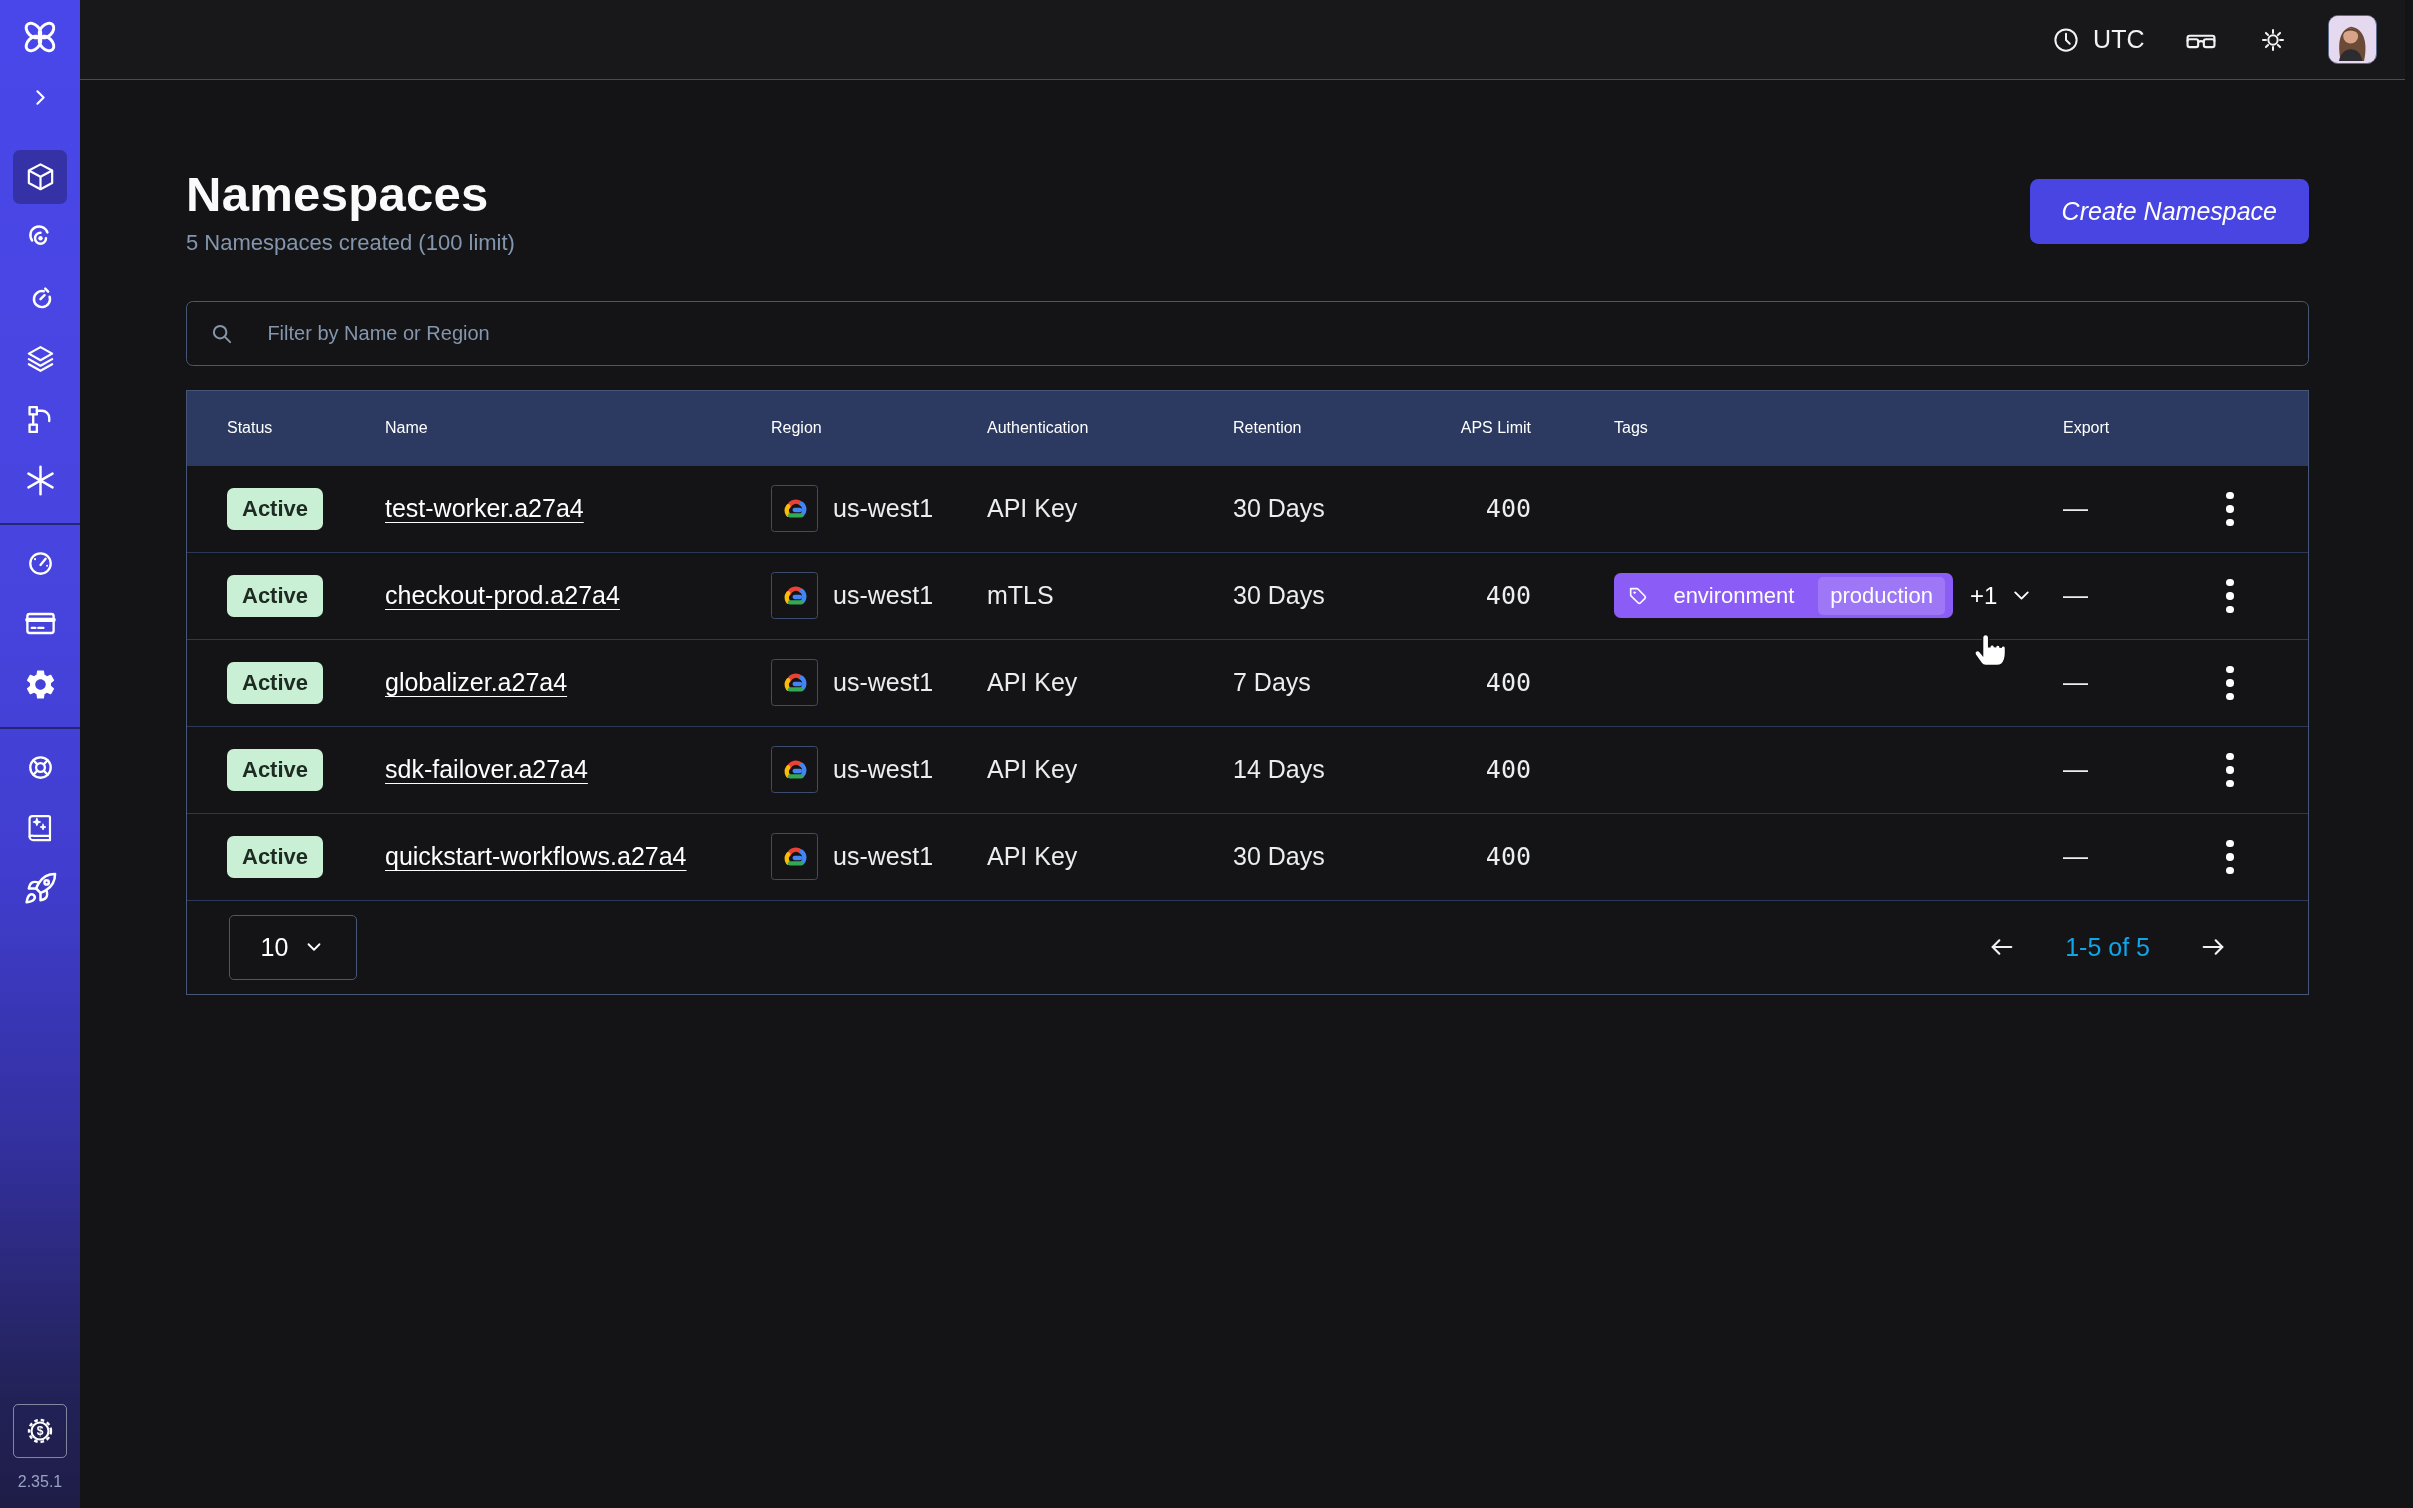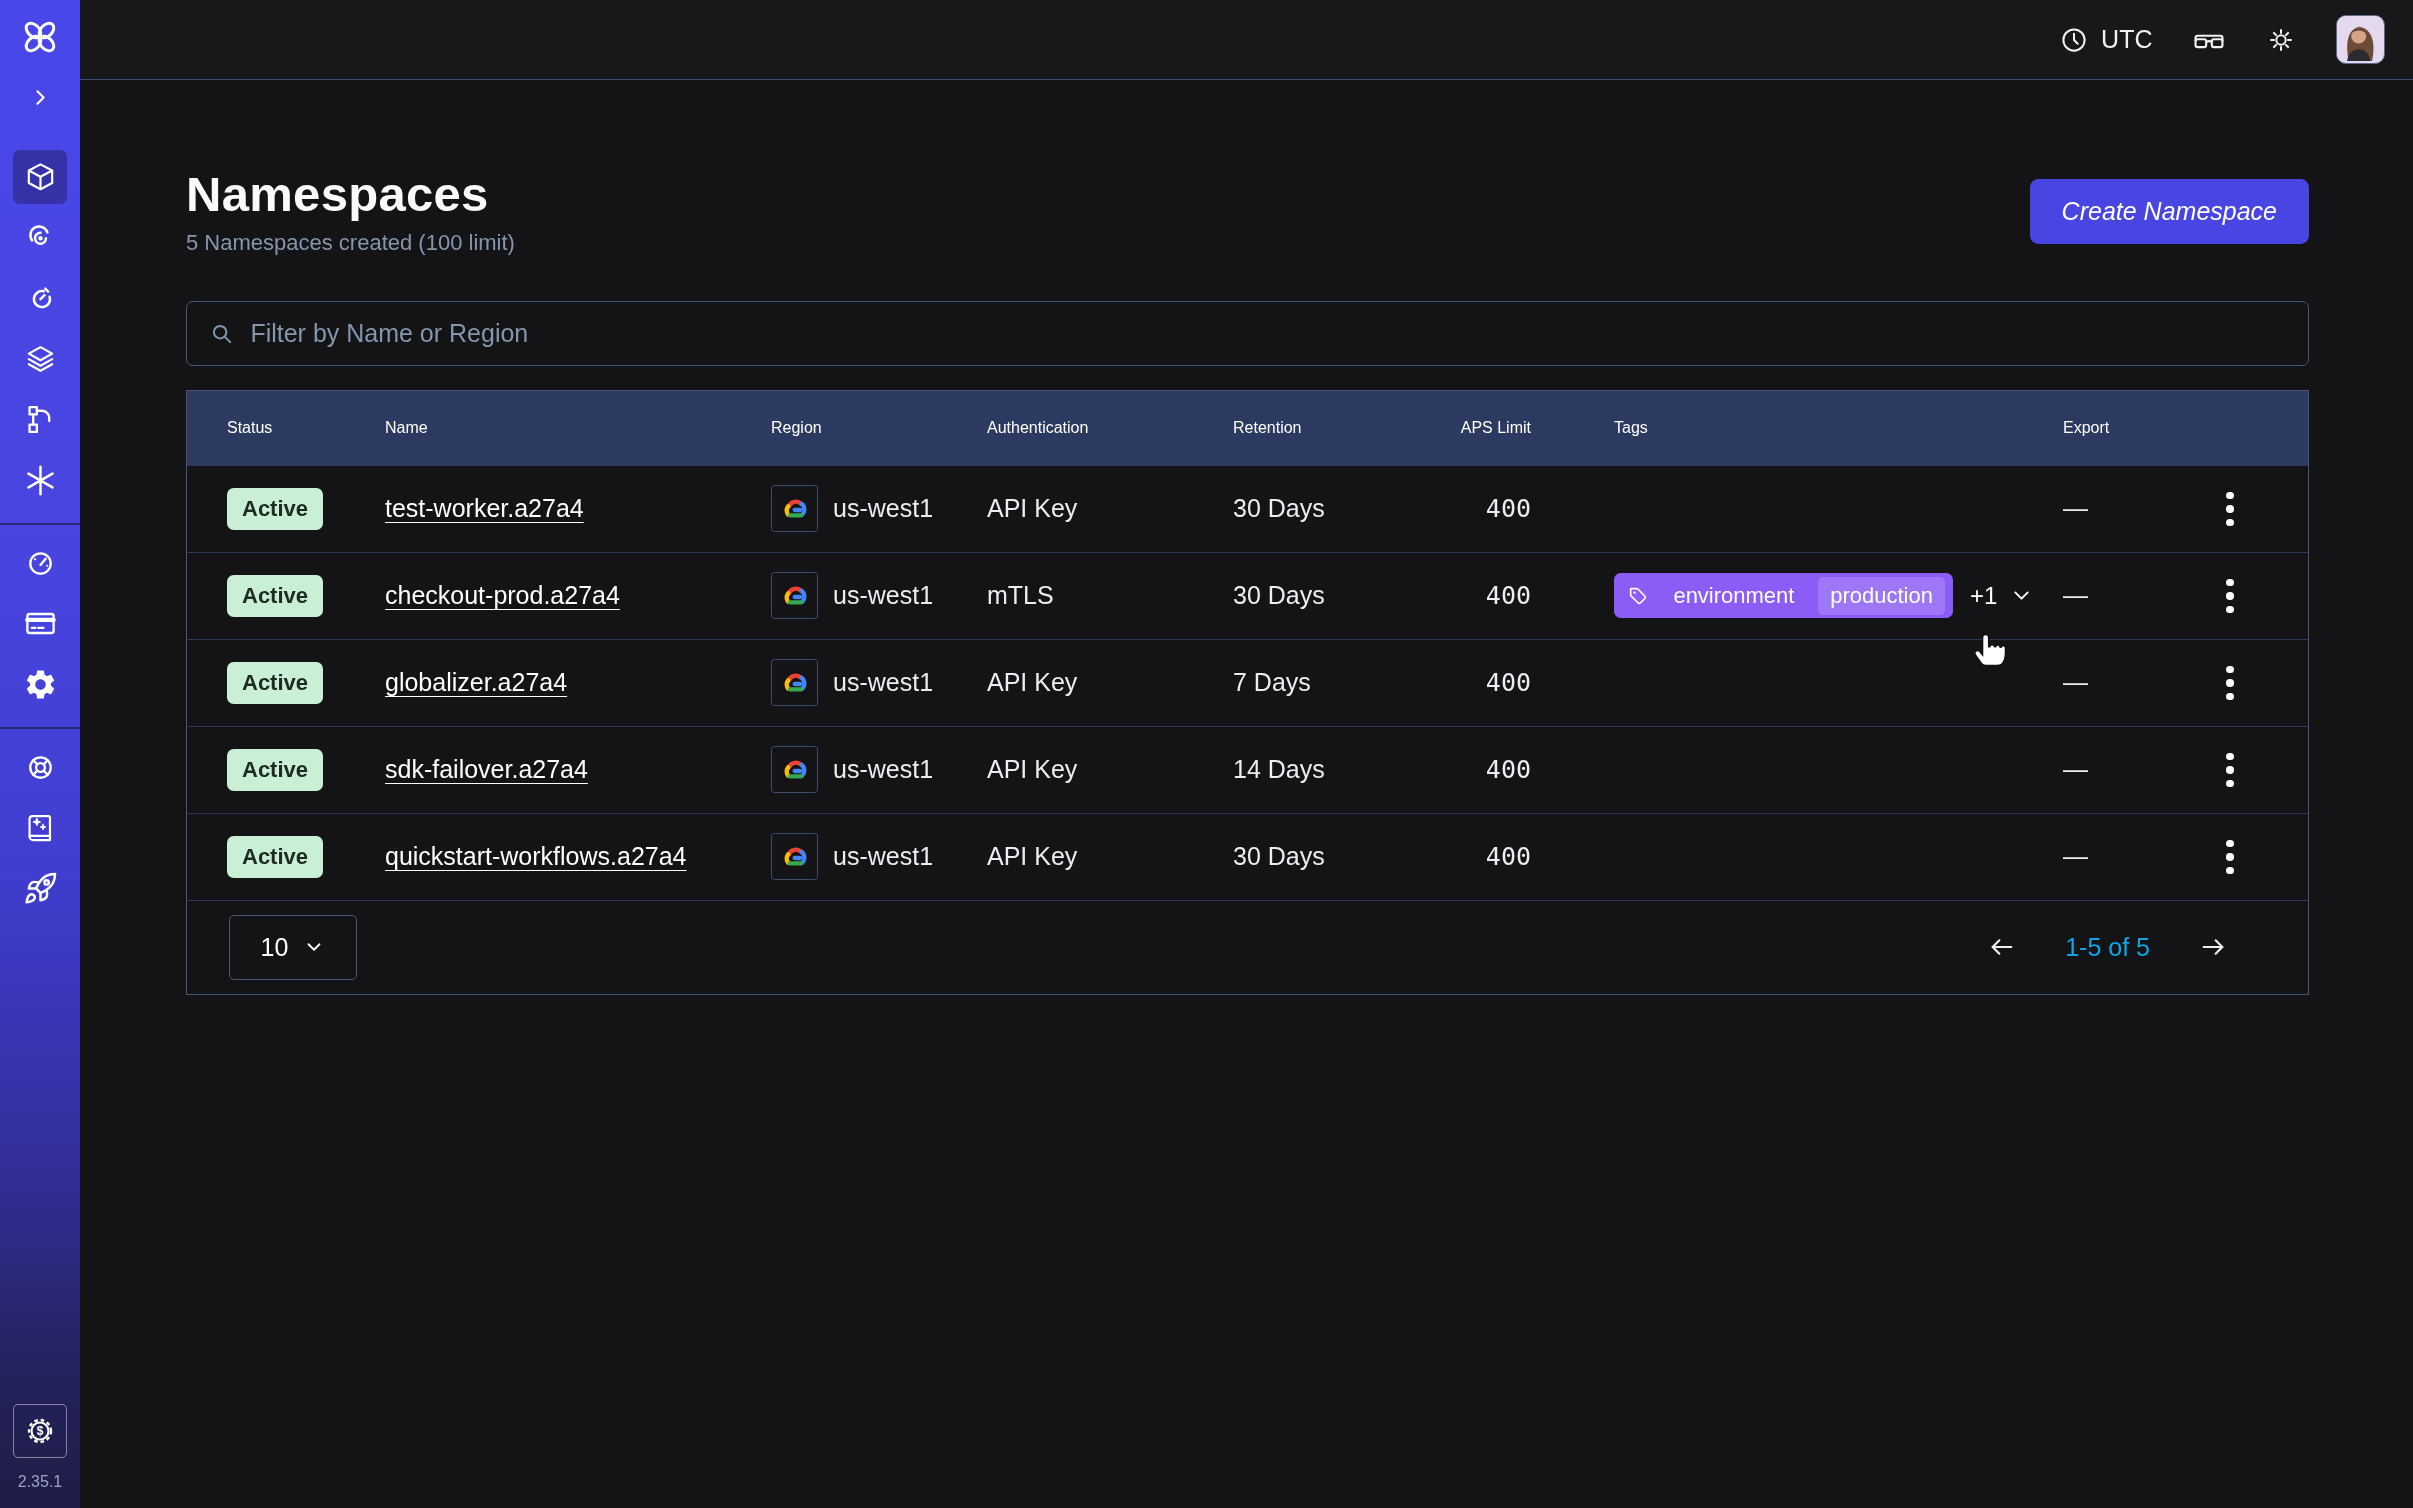--- a/index.html
+++ b/index.html
@@ -14,36 +14,36 @@
   .sb-exp { margin-top:20px; width:37px; height:37px; display:flex; align-items:center; justify-content:center; cursor:pointer; }
   .sb-nav { display:flex; flex-direction:column; align-items:center; }
   .sb-item { width:54px; height:54px; margin-bottom:6.7px; border-radius:6.7px; display:flex; align-items:center; justify-content:center; cursor:pointer; }
   .sb-item.active { background:rgba(15,15,45,.35); }
   .sb-div { width:80px; border-top:2.5px solid rgba(18,18,48,.6); margin:8.4px 0 11.7px; }
   .sb-bottom { margin-top:auto; display:flex; flex-direction:column; align-items:center; }
   .sb-credits { width:54px; height:54px; border:1.7px solid rgba(255,255,255,.45); border-radius:5px; display:flex; align-items:center; justify-content:center; cursor:pointer; }
   .sb-version { font-size:16px; color:#9aa2c4; margin:15px 0 17px; }
 
   
-  .topbar { position:absolute; left:80px; right:0; top:0; height:80px; background:#18181b;
+  .topbar { position:absolute; left:80px; right:8px; top:0; height:80px; background:#18181b;
     border-bottom:1.7px solid #3c4c73; display:flex; align-items:center; justify-content:flex-end; gap:39px; padding-right:28.5px; }
   .tz { display:flex; align-items:center; gap:11.7px; color:#f2f2f4; font-size:25px; cursor:pointer; }
   .icon-btn { display:flex; align-items:center; justify-content:center; cursor:pointer; }
   .avatar { width:49px; height:49px; border-radius:10px; border:1.7px solid #5a6b8c; overflow:hidden; cursor:pointer; background:#e4d9ef; }
 
   
   .content { position:absolute; left:80px; top:82px; right:0; bottom:0; padding:0 104px 0 106px; }
   .page-head { margin-top:84px; display:flex; align-items:center; justify-content:space-between; }
   .page-title { color:#fafafa; font-size:49px; font-weight:600; letter-spacing:0.3px; }
   .page-sub { margin-top:8.4px; color:#8496ad; font-size:22px; }
   .btn-primary { height:65px; padding:0 32px; background:#4845e2; color:#fff; border:none; border-radius:8.4px;
     font-size:25px; font-family:"Liberation Sans",sans-serif; cursor:pointer;font-style:italic; }
 
   .searchbar { margin-top:45px; height:65px; border:1.7px solid #475877; border-radius:6.7px; display:flex; align-items:center; gap:13.4px; padding:0 20px; }
-  .searchbar input { flex:1; background:transparent; border:none; outline:none; color:#86efac; font-size:25px; font-family:"Liberation Sans",sans-serif; }
+  .searchbar input { flex:1; background:transparent; border:none; outline:none; color:#86efac; font-size:20px; font-family:"Liberation Sans",sans-serif;margin-left:17px; }
   .searchbar input::placeholder { color:#8496ad; }
 
   
   .table { margin-top:23.5px; border:1.7px solid #455679; }
   .trow { display:grid; grid-template-columns:158px 386px 216px 246px 192px 106px 532px 142px 102px; padding-left:40px; align-items:center; }
   .thead { height:74px; background:#2c3a61; color:#fff; font-size:16px; font-weight:500; }
   .tbody .trow { height:87px; color:#ecedf0; font-size:25px; border-top:1.7px solid #2c3857; }
   .c-aps { text-align:right; font-family:"DejaVu Sans Mono",monospace; }
   .thead .c-aps { font-family:"Liberation Sans",sans-serif; }
   .c-tags { padding-left:83px; }

